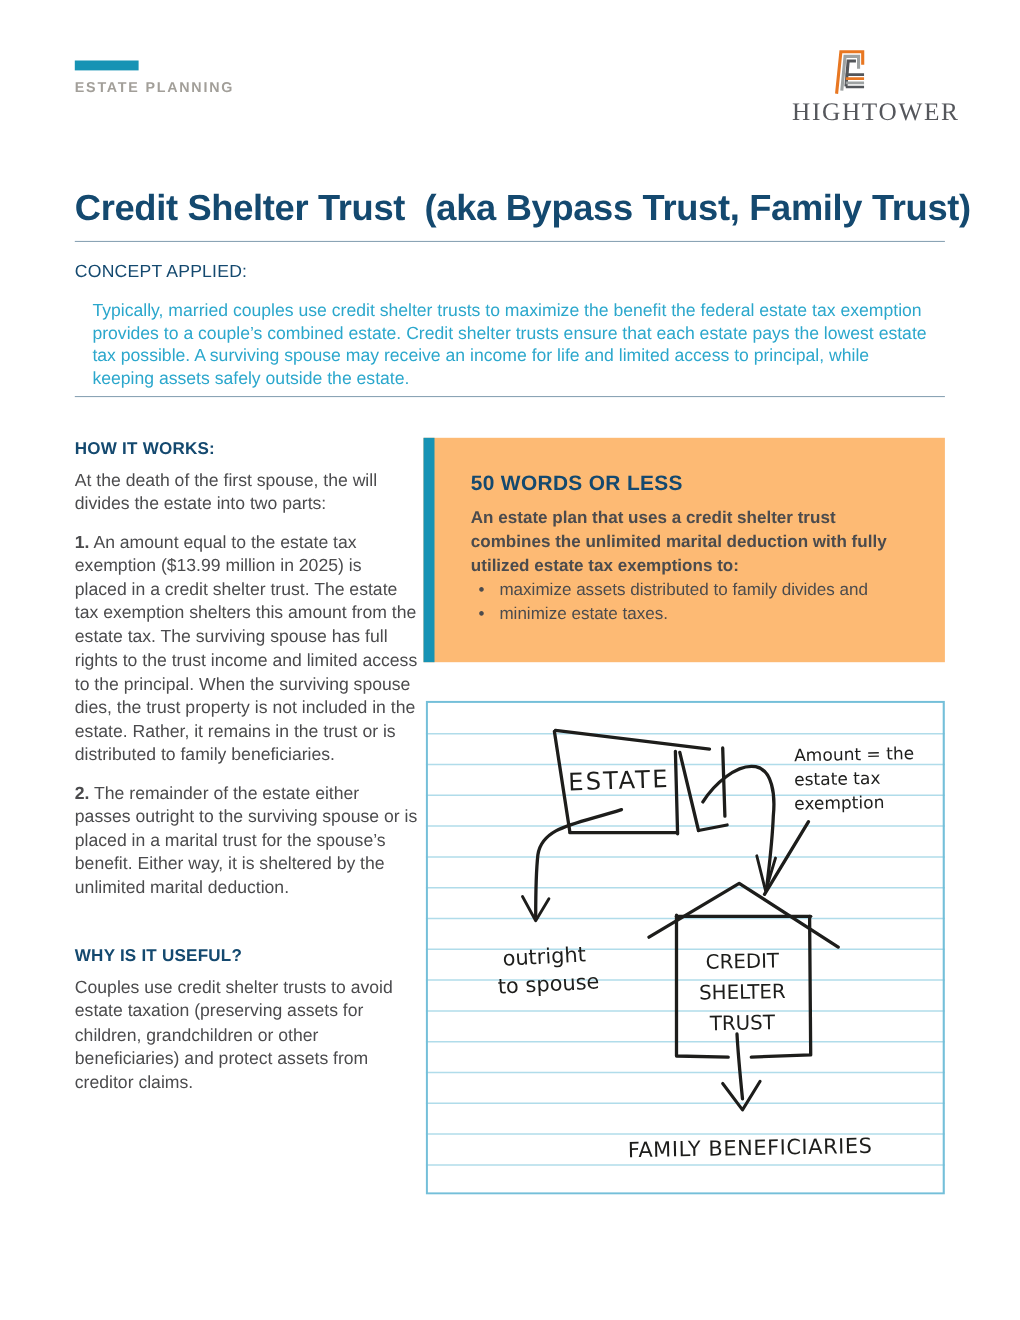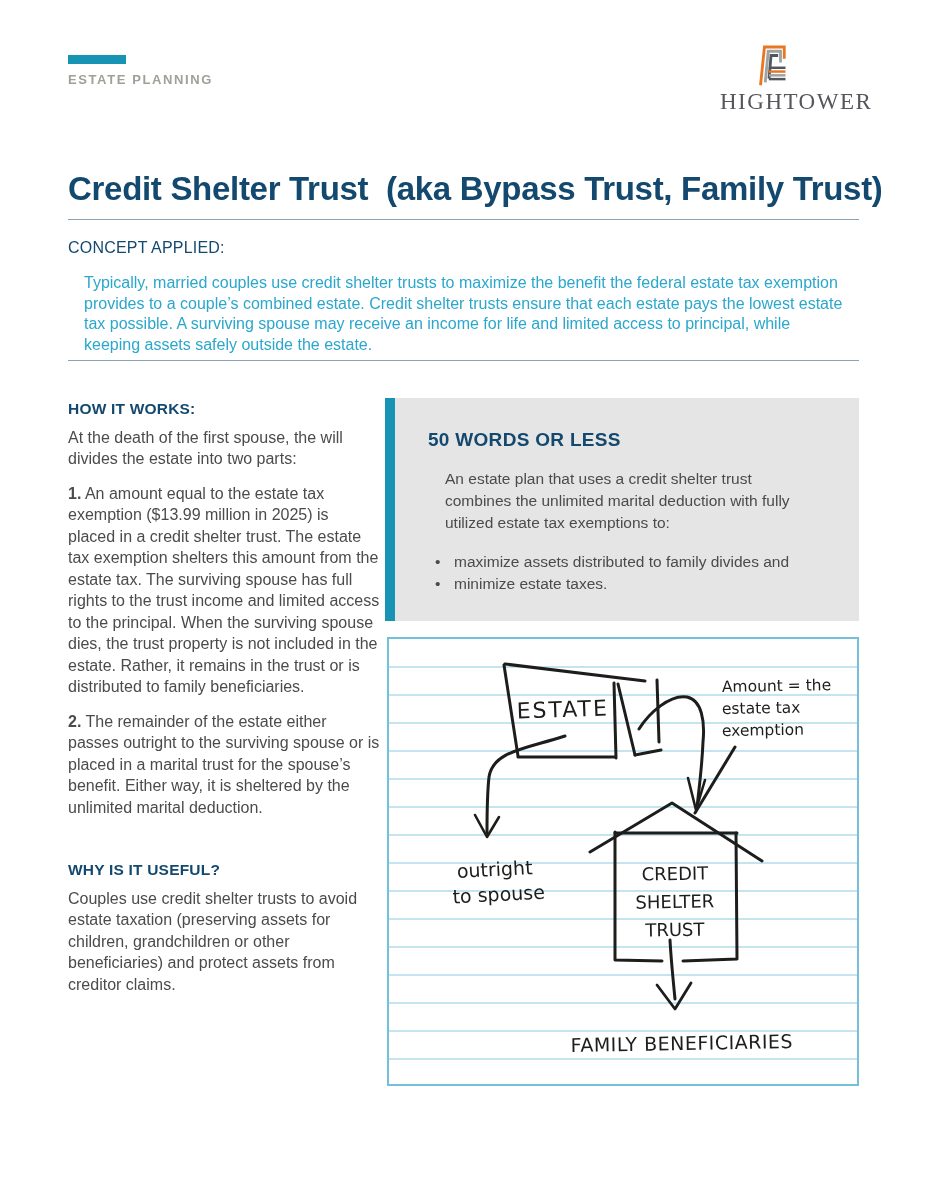--- a/index.html
+++ b/index.html
@@ -23,23 +23,23 @@
   .concept h2{font-size:16px;font-weight:normal;color:#14496f;margin:0 0 8px 0;letter-spacing:0.2px;}
   .concept p{font-size:16px;line-height:20.5px;color:#2ba7cc;margin:16px;}
   
   .leftcol{position:absolute;left:68px;top:398px;width:312px;font-size:16px;
            line-height:21.5px;color:#4b4b4d;}
   .leftcol h3{font-size:15.5px;font-weight:bold;color:#14496f;margin:0 0 7px 0;letter-spacing:0.2px;}
   .leftcol p{margin:0 0 13px 0;}
   .leftcol h3.why{margin-top:41px;}
   
   .box50{position:absolute;left:385px;top:398px;width:474px;min-height:204px;box-sizing:border-box;
-         background:#e5e5e5;border-left:10px solid #1793b4;padding:31px 26px 26px 33px;}
+         background:#fdba74;border-left:10px solid #1793b4;padding:31px 26px 26px 33px;}
   .box50 h2{font-size:19px;font-weight:bold;color:#14496f;margin:0 0 9px 0;letter-spacing:0.3px;}
-  .box50 p{font-size:15.5px;line-height:22px;color:#4b4b4d;margin:17px;}
+  .box50 p{font-size:15.5px;line-height:22px;color:#4b4b4d;margin:0;font-weight:bold;}
   .box50 ul{list-style:none;margin:0;padding:0;}
   .box50 li{display:flex;font-size:15.5px;line-height:22px;color:#4b4b4d;}
   .box50 .blt{flex:0 0 26px;padding-left:7px;box-sizing:border-box;}
   
   .diagram{position:absolute;left:387px;top:637px;width:472px;height:449px;}
   .hw{font-family:"DejaVu Sans",sans-serif;fill:#1d1d1b;}
 </style>
 </head>
 <body>
 

